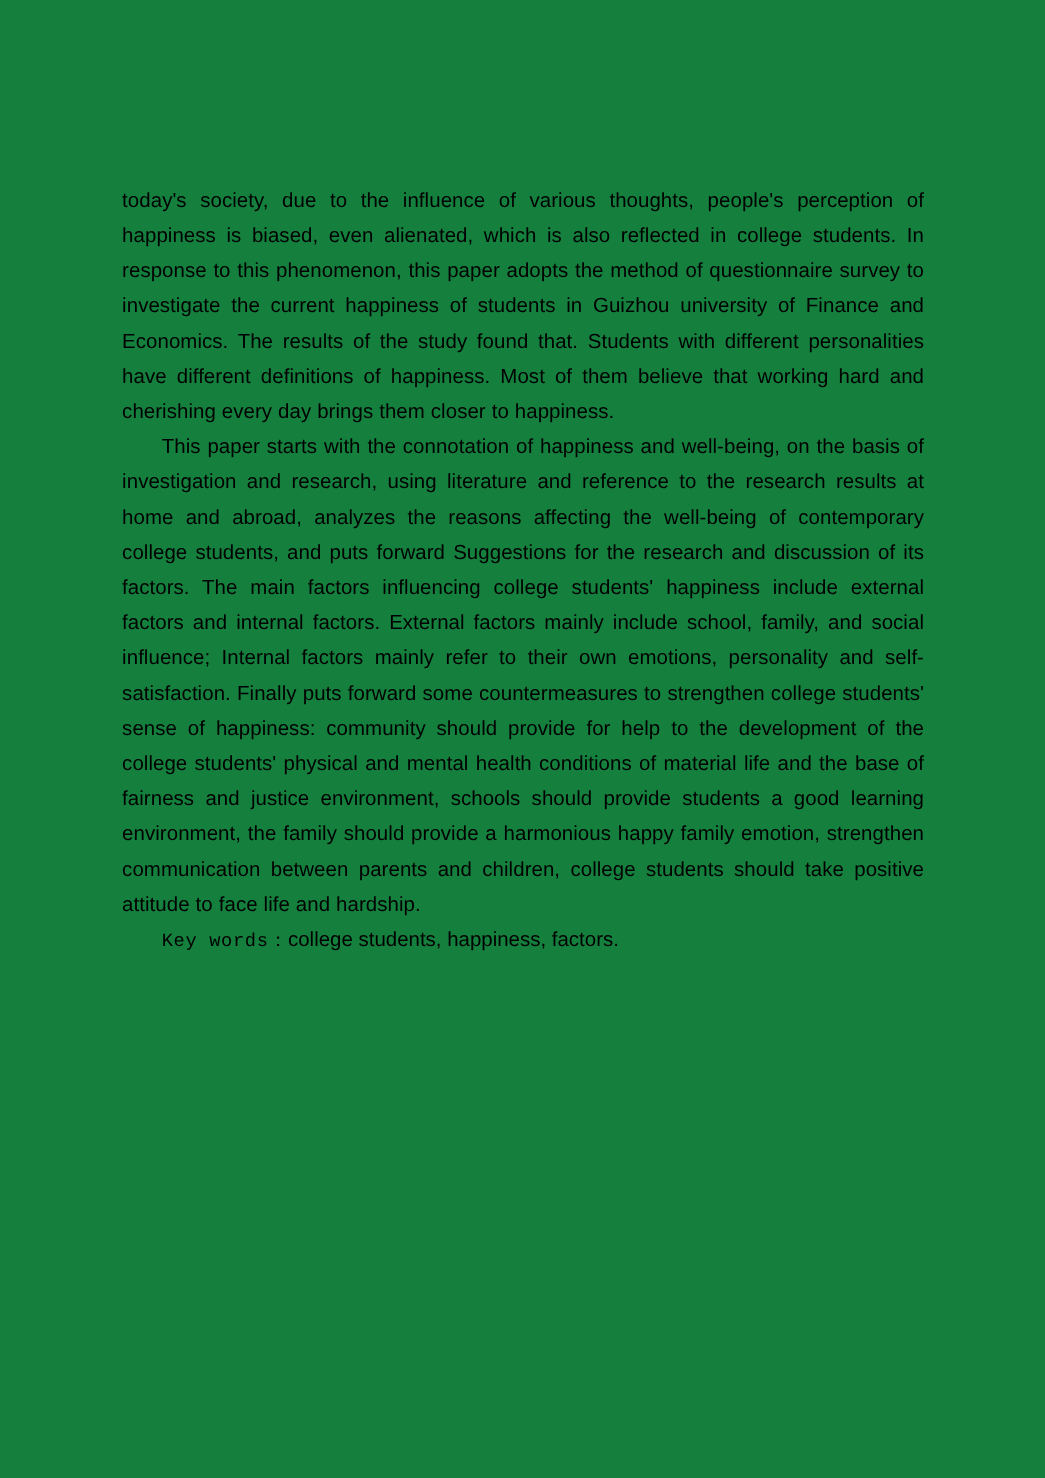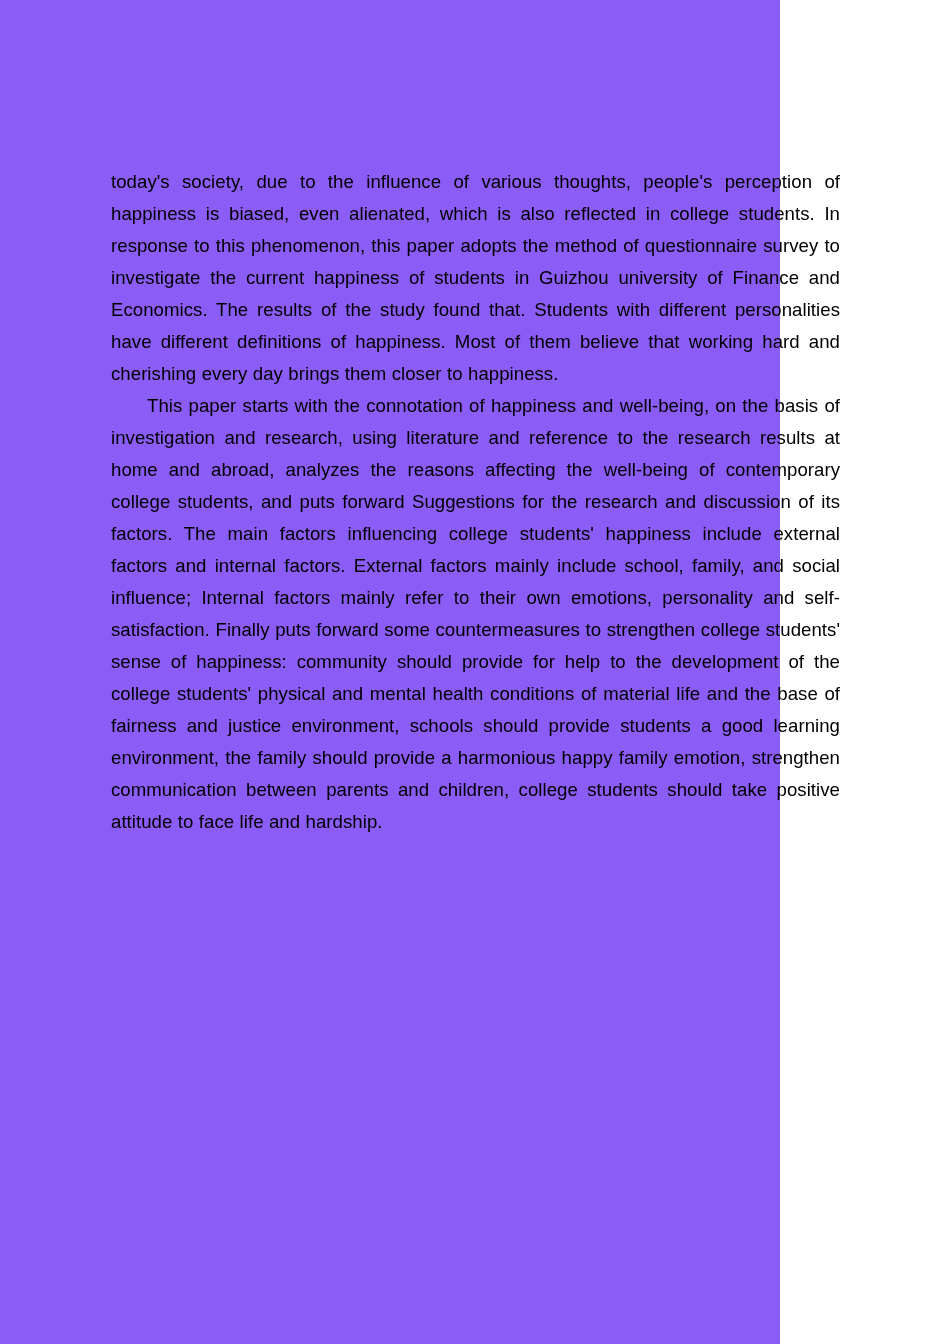--- a/index.html
+++ b/index.html
@@ -12,23 +12,23 @@
     height: 1344px;
     position: relative;
     overflow: hidden;
     font-family: "Liberation Sans", sans-serif;
   }
 
   .page {
     position: absolute;
     left: 0;
     top: 0;
-    width: 780px;
+    width: 950px;
     height: 1344px;
-    background: #8b5cf6;
+    background: #15803d;
   }
 
   .text-column {
     position: absolute;
     left: 111px;
     top: 166px;
     width: 729px;
   }
 
   .body-para {
@@ -72,16 +72,19 @@
 <body>
 
 <div class="page">
 
   <div class="text-column">
 
     <p class="body-para">today's society, due to the influence of various thoughts, people's perception of happiness is biased, even alienated, which is also reflected in college students. In response to this phenomenon, this paper adopts the method of questionnaire survey to investigate the current happiness of students in Guizhou university of Finance and Economics. The results of the study found that. Students with different personalities have different definitions of happiness. Most of them believe that working hard and cherishing every day brings them closer to happiness.</p>
 
     <p class="body-para indented">This paper starts with the connotation of happiness and well-being, on the basis of investigation and research, using literature and reference to the research results at home and abroad, analyzes the reasons affecting the well-being of contemporary college students, and puts forward Suggestions for the research and discussion of its factors. The main factors influencing college students' happiness include external factors and internal factors. External factors mainly include school, family, and social influence; Internal factors mainly refer to their own emotions, personality and self-satisfaction. Finally puts forward some countermeasures to strengthen college students' sense of happiness: community should provide for help to the development of the college students' physical and mental health conditions of material life and the base of fairness and justice environment, schools should provide students a good learning environment, the family should provide a harmonious happy family emotion, strengthen communication between parents and children, college students should take positive attitude to face life and hardship.</p>
 
+    <p class="keywords-line">
+      <span class="keywords-label">Key words：</span><span class="keywords-value">college students, happiness, factors.</span>
+    </p>
 
   </div>
 
 </div>
 
 </body></html>

